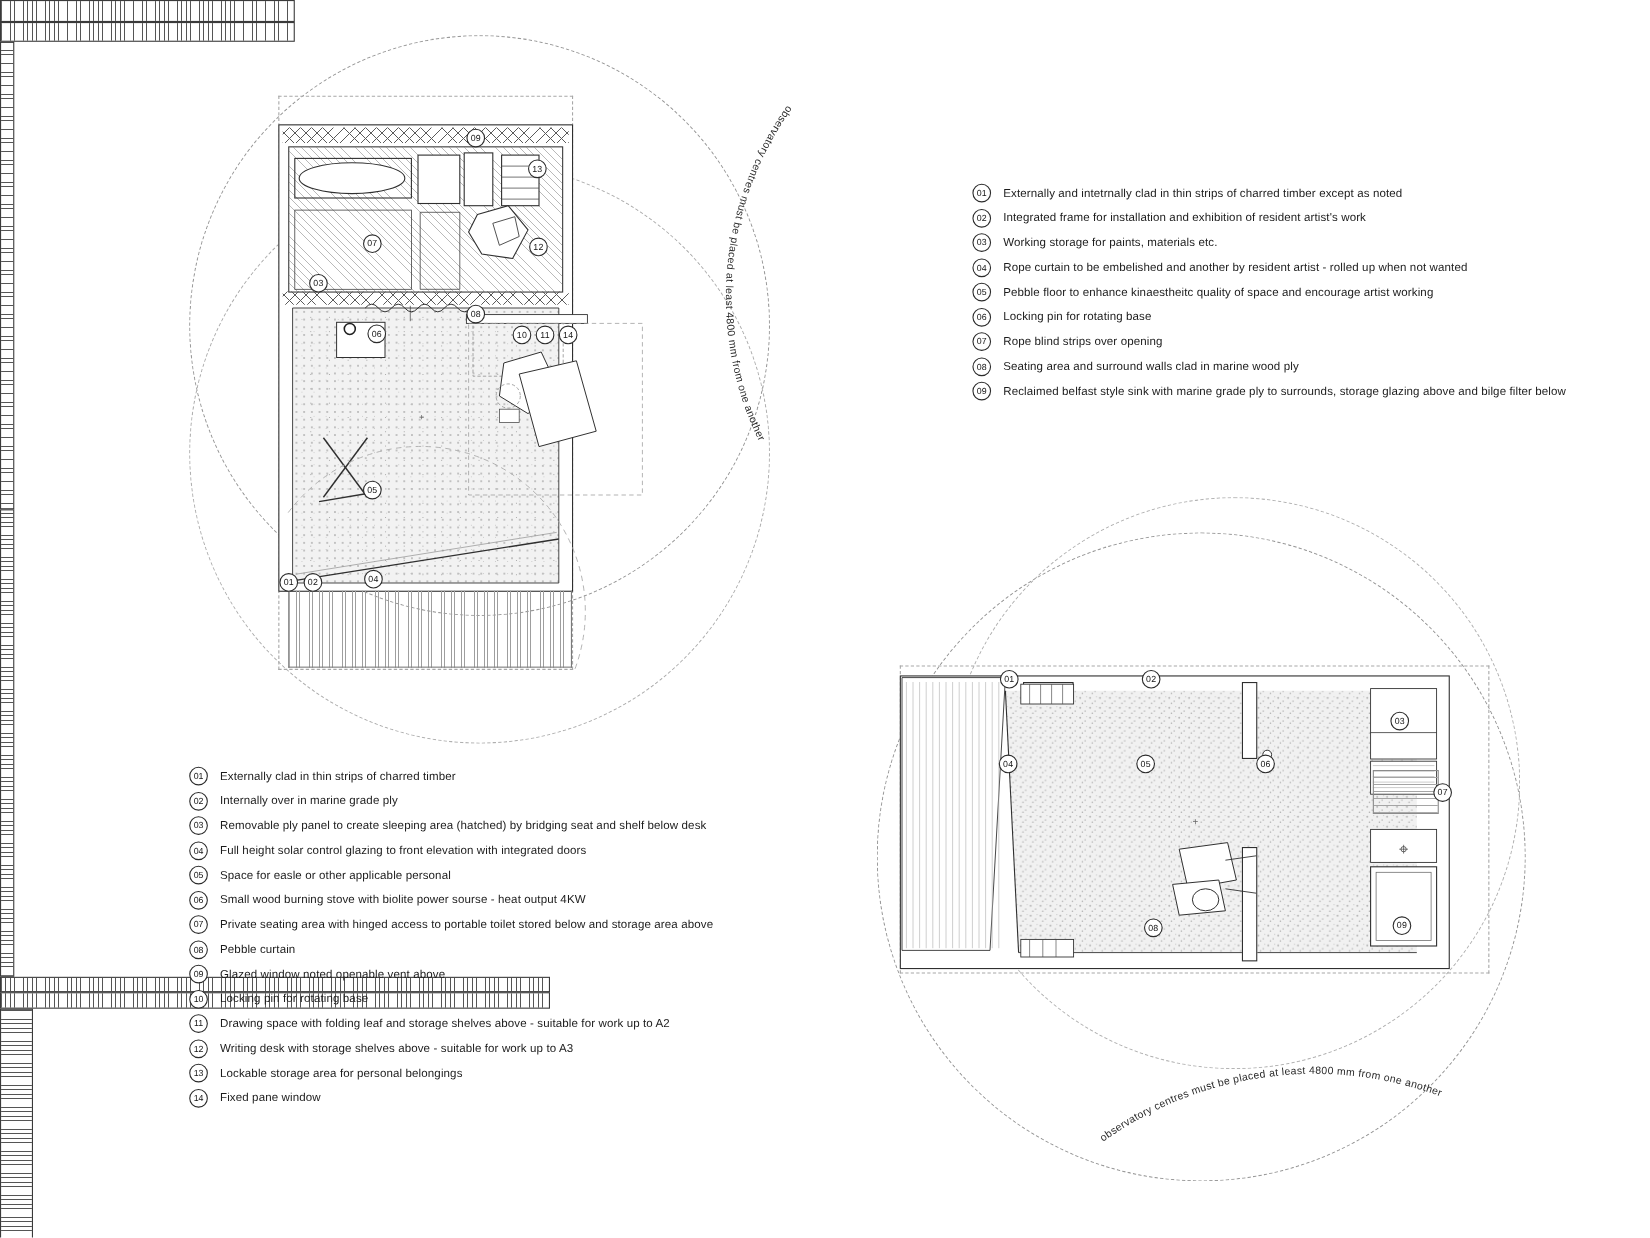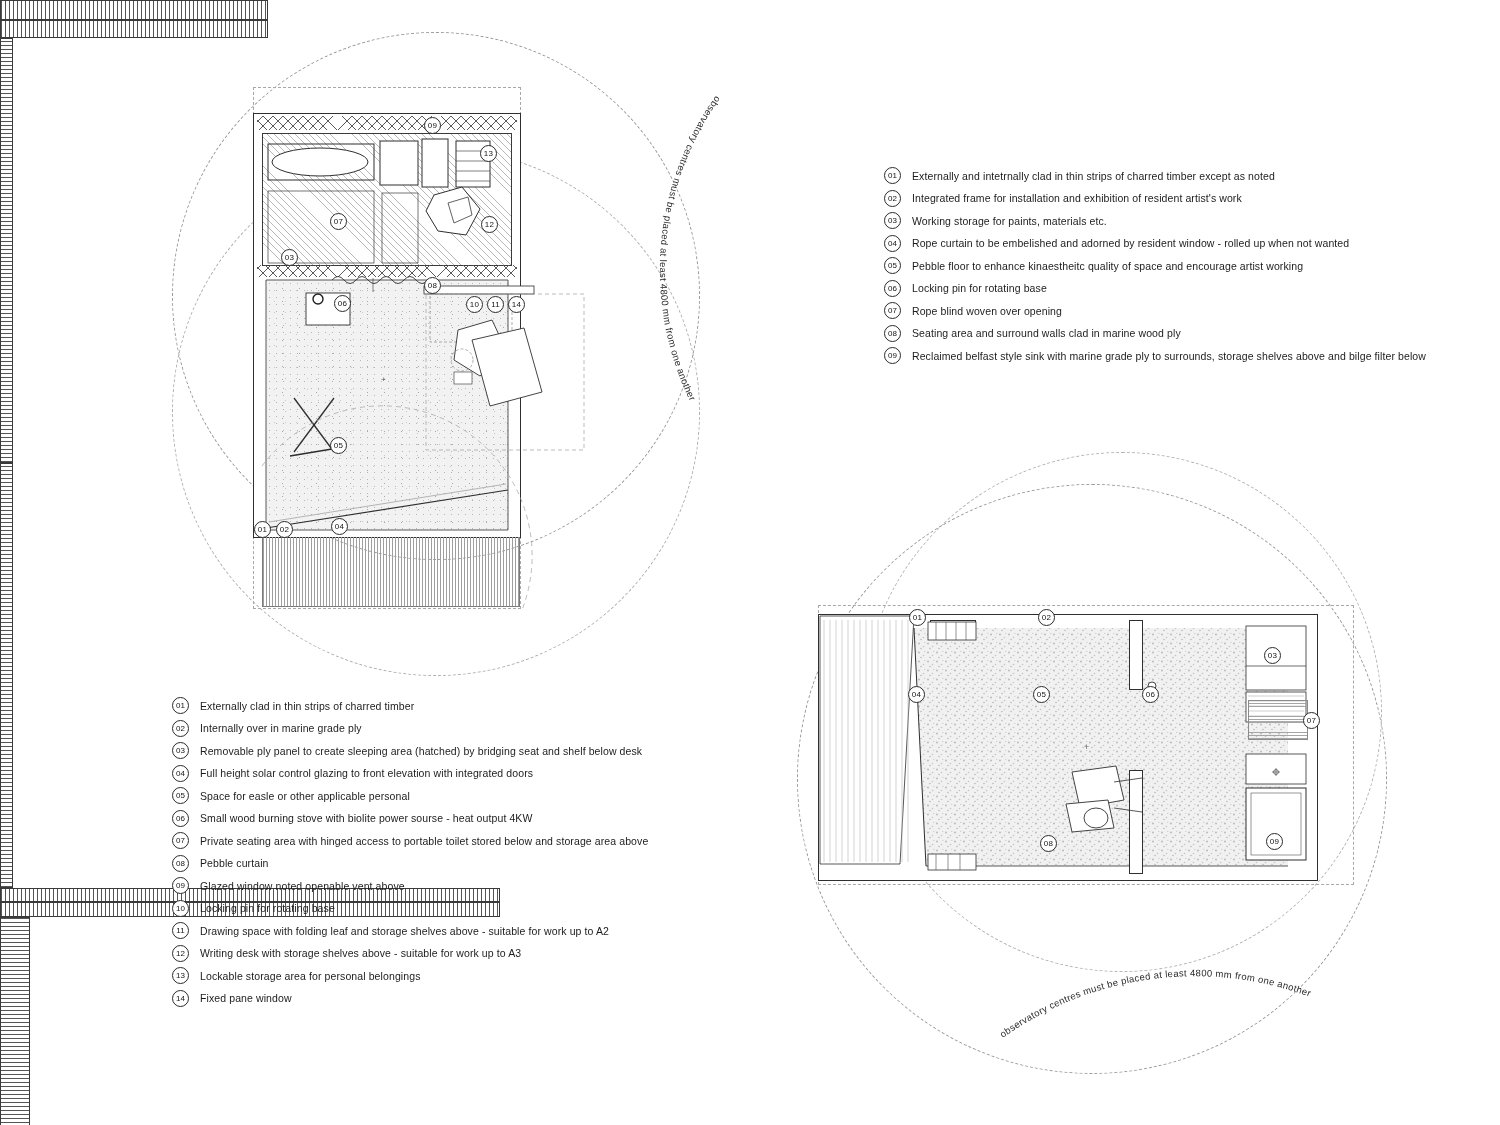--- a/index.html
+++ b/index.html
@@ -299,41 +299,41 @@
     <div class="legend-row">
       <div class="legend-num">02</div>
       <div class="legend-text">Integrated frame for installation and exhibition of resident artist's work</div>
     </div>
     <div class="legend-row">
       <div class="legend-num">03</div>
       <div class="legend-text">Working storage for paints, materials etc.</div>
     </div>
     <div class="legend-row">
       <div class="legend-num">04</div>
-      <div class="legend-text">Rope curtain to be embelished and adorned by resident window - rolled up when not wanted</div>
+      <div class="legend-text">Rope curtain to be embelished and another by resident artist - rolled up when not wanted</div>
     </div>
     <div class="legend-row">
       <div class="legend-num">05</div>
       <div class="legend-text">Pebble floor to enhance kinaestheitc quality of space and encourage artist working</div>
     </div>
     <div class="legend-row">
       <div class="legend-num">06</div>
       <div class="legend-text">Locking pin for rotating base</div>
     </div>
     <div class="legend-row">
       <div class="legend-num">07</div>
-      <div class="legend-text">Rope blind woven over opening</div>
+      <div class="legend-text">Rope blind strips over opening</div>
     </div>
     <div class="legend-row">
       <div class="legend-num">08</div>
       <div class="legend-text">Seating area and surround walls clad in marine wood ply</div>
     </div>
     <div class="legend-row">
       <div class="legend-num">09</div>
-      <div class="legend-text">Reclaimed belfast style sink with marine grade ply to surrounds, storage shelves above and bilge filter below</div>
+      <div class="legend-text">Reclaimed belfast style sink with marine grade ply to surrounds, storage glazing above and bilge filter below</div>
     </div>
   </div>
 
   <div>
 
     <div class="dashed-circle" style="left:797px; top:484px; width:590px; height:590px;"></div>
     <div class="dashed-circle" style="left:862px; top:452px; width:520px; height:520px; border-color:#b4b4b4;"></div>
 
     <div class="plan-box" style="left:818px; top:605px; width:536px; height:280px; border:1px dashed #a8a8a8;"></div>
 

